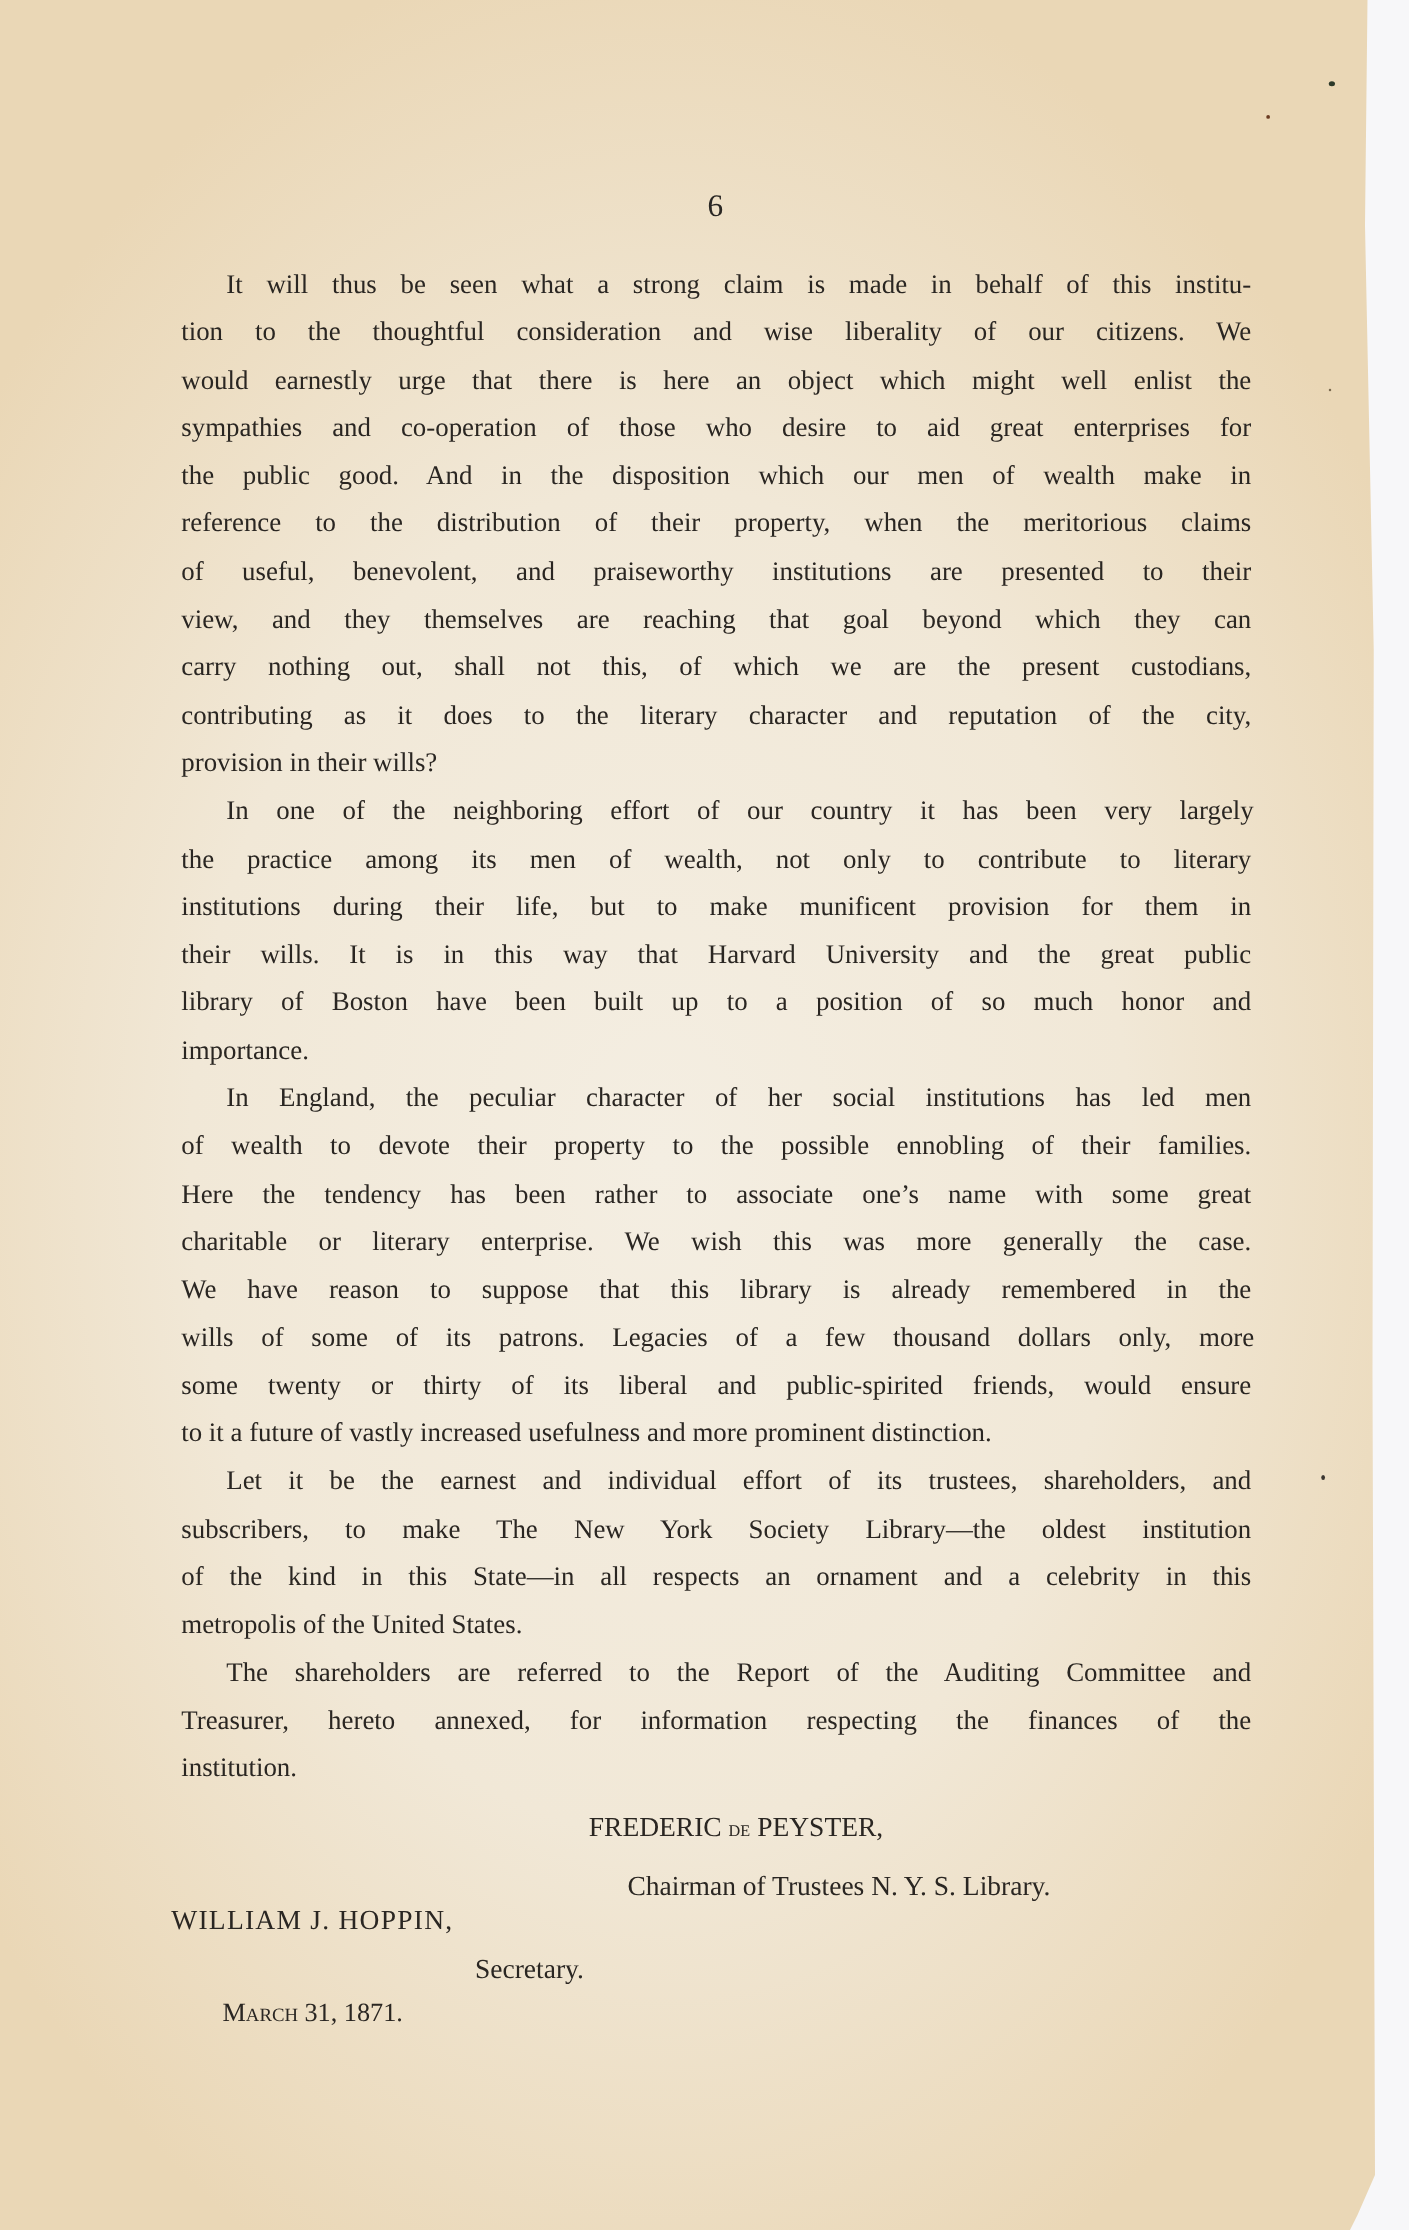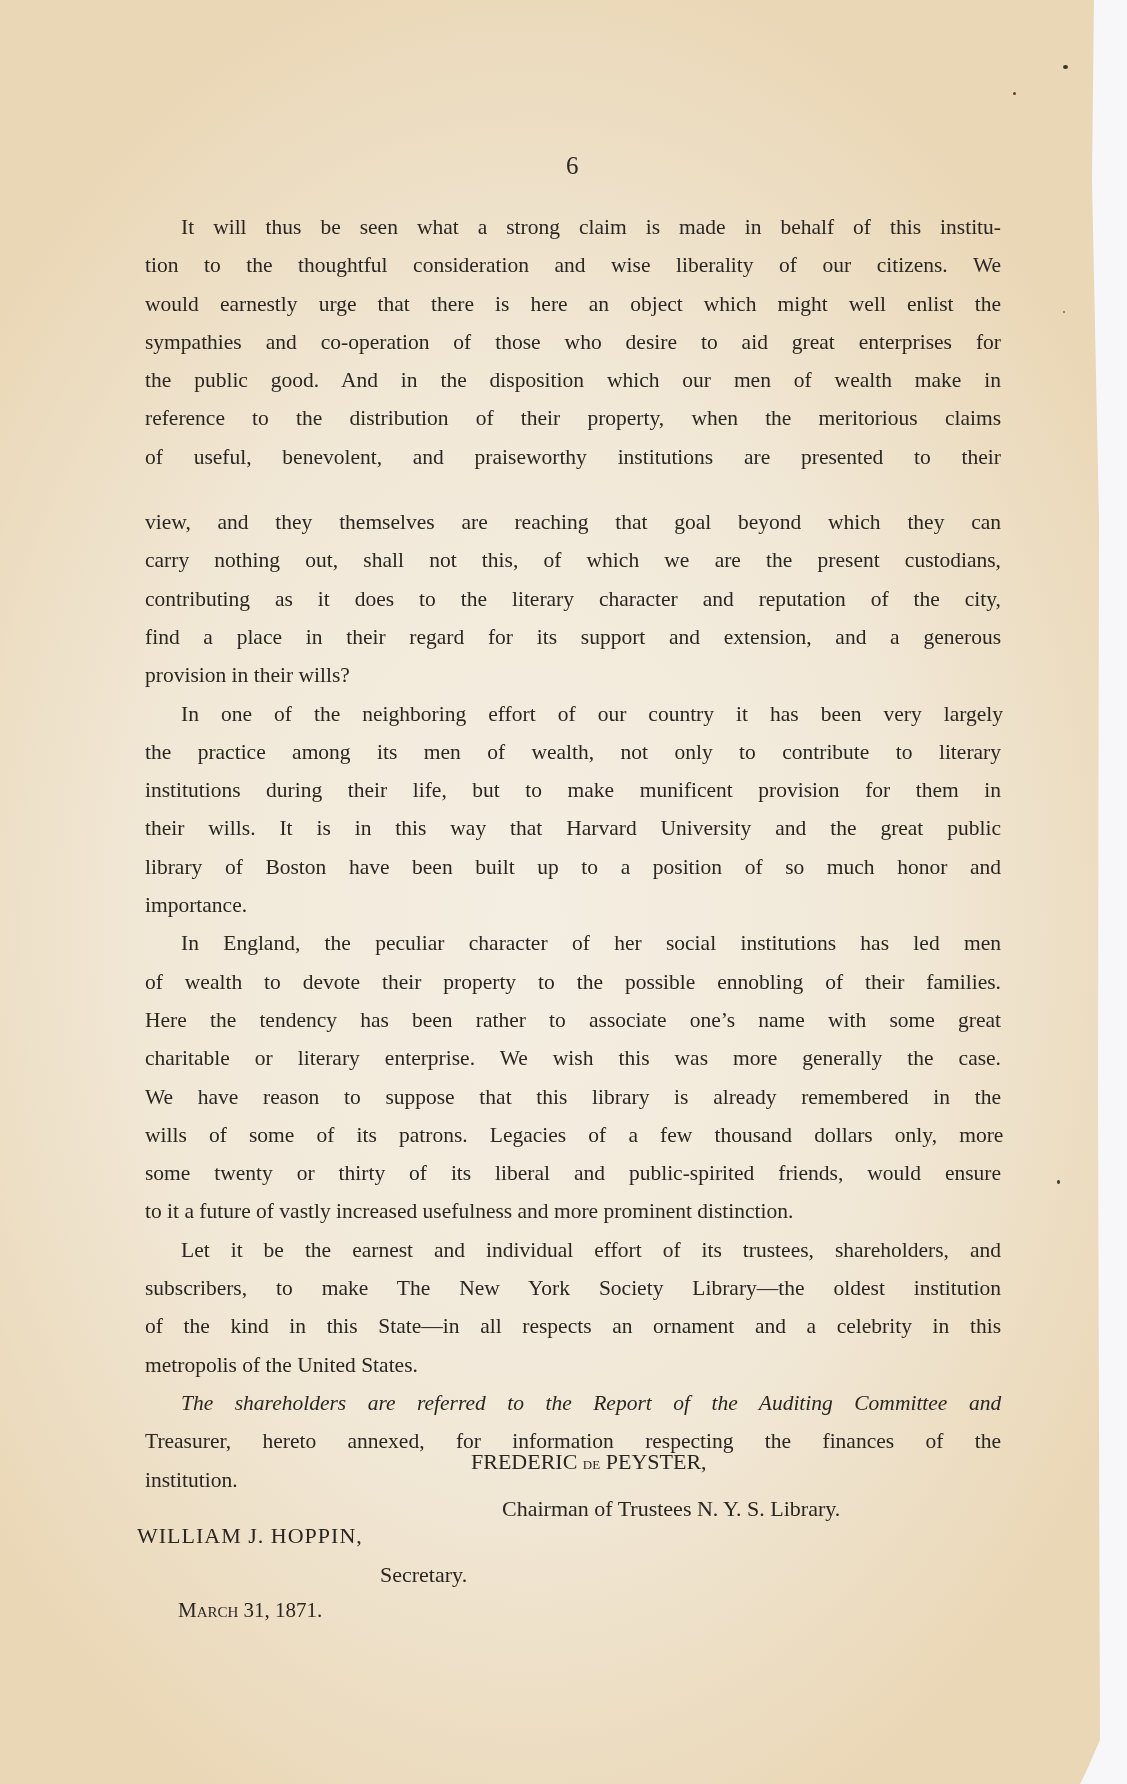--- a/index.html
+++ b/index.html
@@ -40,24 +40,23 @@
 
   <div class="body-text">
     <div>
       <span class="line indent" style="display: block; word-spacing: 13.625px;">It will thus be seen what a strong claim is made in behalf of this institu-</span>
       <span class="line" style="display: block; word-spacing: 20.1477px;">tion to the thoughtful consideration and wise liberality of our citizens. We</span>
       <span class="line" style="display: block; word-spacing: 15.7704px;">would earnestly urge that there is here an object which might well enlist the</span>
       <span class="line" style="display: block; word-spacing: 18.6023px;">sympathies and co-operation of those who desire to aid great enterprises for</span>
       <span class="line" style="display: block; word-spacing: 17.524px;">the public good. And in the disposition which our men of wealth make in</span>
       <span class="line" style="display: block; word-spacing: 21.7969px;">reference to the distribution of their property, when the meritorious claims</span>
       <span class="line" style="display: block; word-spacing: 25.3872px;">of useful, benevolent, and praiseworthy institutions are presented to their</span>
-      <span class="line" style="display: block; word-spacing: 21.392px; margin-top: 27px;">view, and they themselves are reaching that goal beyond which they can</span>
+      <span class="line" style="display: block; word-spacing: 21.392px;">view, and they themselves are reaching that goal beyond which they can</span>
       <span class="line" style="display: block; word-spacing: 19.8346px;">carry nothing out, shall not this, of which we are the present custodians,</span>
       <span class="line" style="display: block; word-spacing: 19.5586px;">contributing as it does to the literary character and reputation of the city,</span>
-      <span class="line" style="display: block; word-spacing: 18.3594px;">find a place in their regard for its support and extension, and a generous</span>
       <span class="line last">provision in their wills?</span>
     </div>
     <div>
       <span class="line indent" style="display: block; word-spacing: 16.6755px;">In one of the neighboring effort of our country it has been very largely</span>
       <span class="line" style="display: block; word-spacing: 21.0312px;">the practice among its men of wealth, not only to contribute to literary</span>
       <span class="line" style="display: block; word-spacing: 20.1676px;">institutions during their life, but to make munificent provision for them in</span>
       <span class="line" style="display: block; word-spacing: 18.5385px;">their wills. It is in this way that Harvard University and the great public</span>
       <span class="line" style="display: block; word-spacing: 17.2109px;">library of Boston have been built up to a position of so much honor and</span>
       <span class="line last">importance.</span>
     </div>
@@ -71,21 +70,21 @@
       <span class="line" style="display: block; word-spacing: 18.5426px;">some twenty or thirty of its liberal and public-spirited friends, would ensure</span>
       <span class="line last">to it a future of vastly increased usefulness and more prominent distinction.</span>
     </div>
     <div>
       <span class="line indent" style="display: block; word-spacing: 15.6276px;">Let it be the earnest and individual effort of its trustees, shareholders, and</span>
       <span class="line" style="display: block; word-spacing: 23.5642px;">subscribers, to make The New York Society Library—the oldest institution</span>
       <span class="line" style="display: block; word-spacing: 15.2533px;">of the kind in this State—in all respects an ornament and a celebrity in this</span>
       <span class="line last">metropolis of the United States.</span>
     </div>
     <div>
-      <span class="line indent" style="display: block; word-spacing: 16.0909px; font-style: italic;">The shareholders are referred to the Report of the Auditing Committee and</span>
+      <span class="line indent" style="display: block; word-spacing: 16.0909px;">The shareholders are referred to the Report of the Auditing Committee and</span>
       <span class="line" style="display: block; word-spacing: 25.9757px;">Treasurer, hereto annexed, for information respecting the finances of the</span>
       <span class="line last">institution.</span>
     </div>
   </div>
 
   <div class="sig" style="left:471px; top:1449px;">
     <span>FREDERIC</span>
     <span class="sc" style="font-size:19px;">de</span>
     <span>PEYSTER,</span>
   </div>

